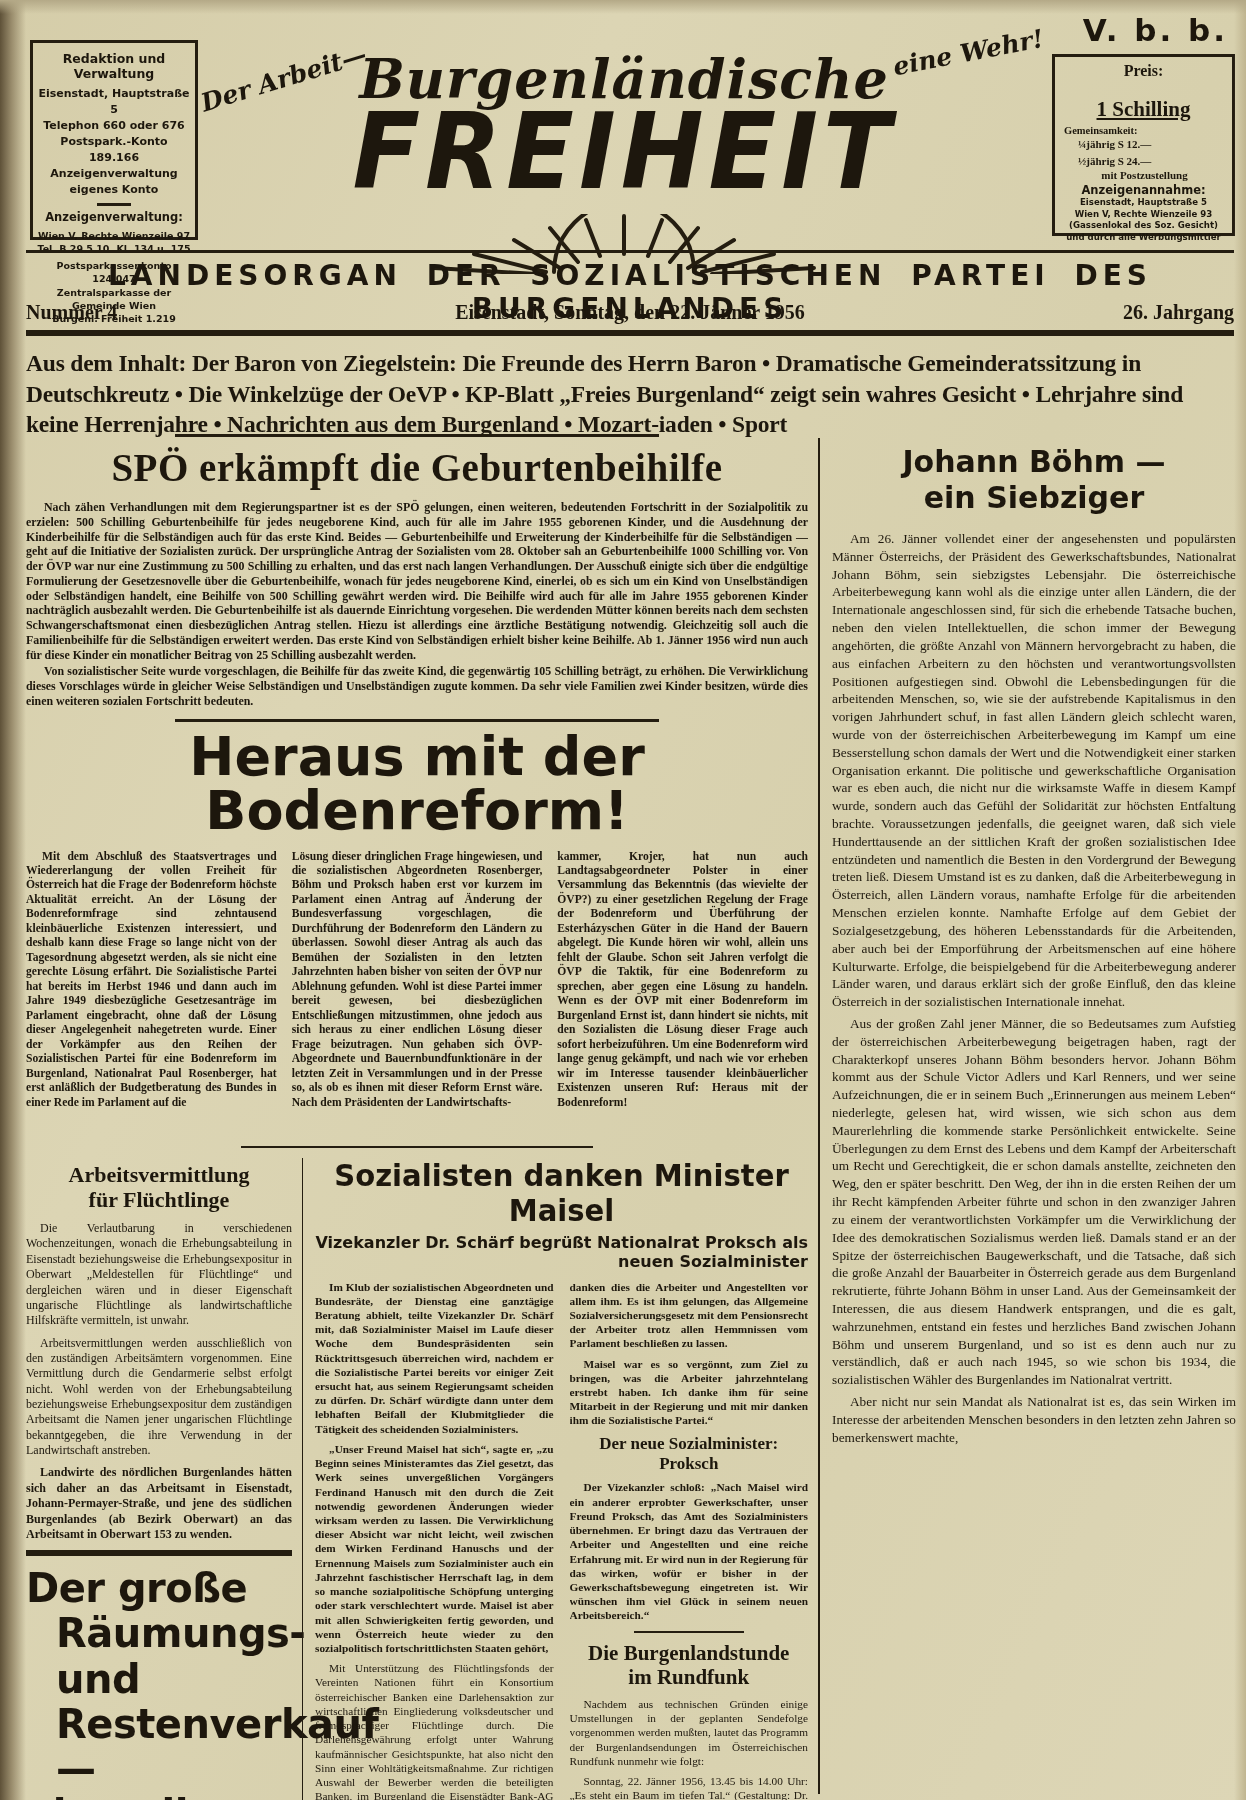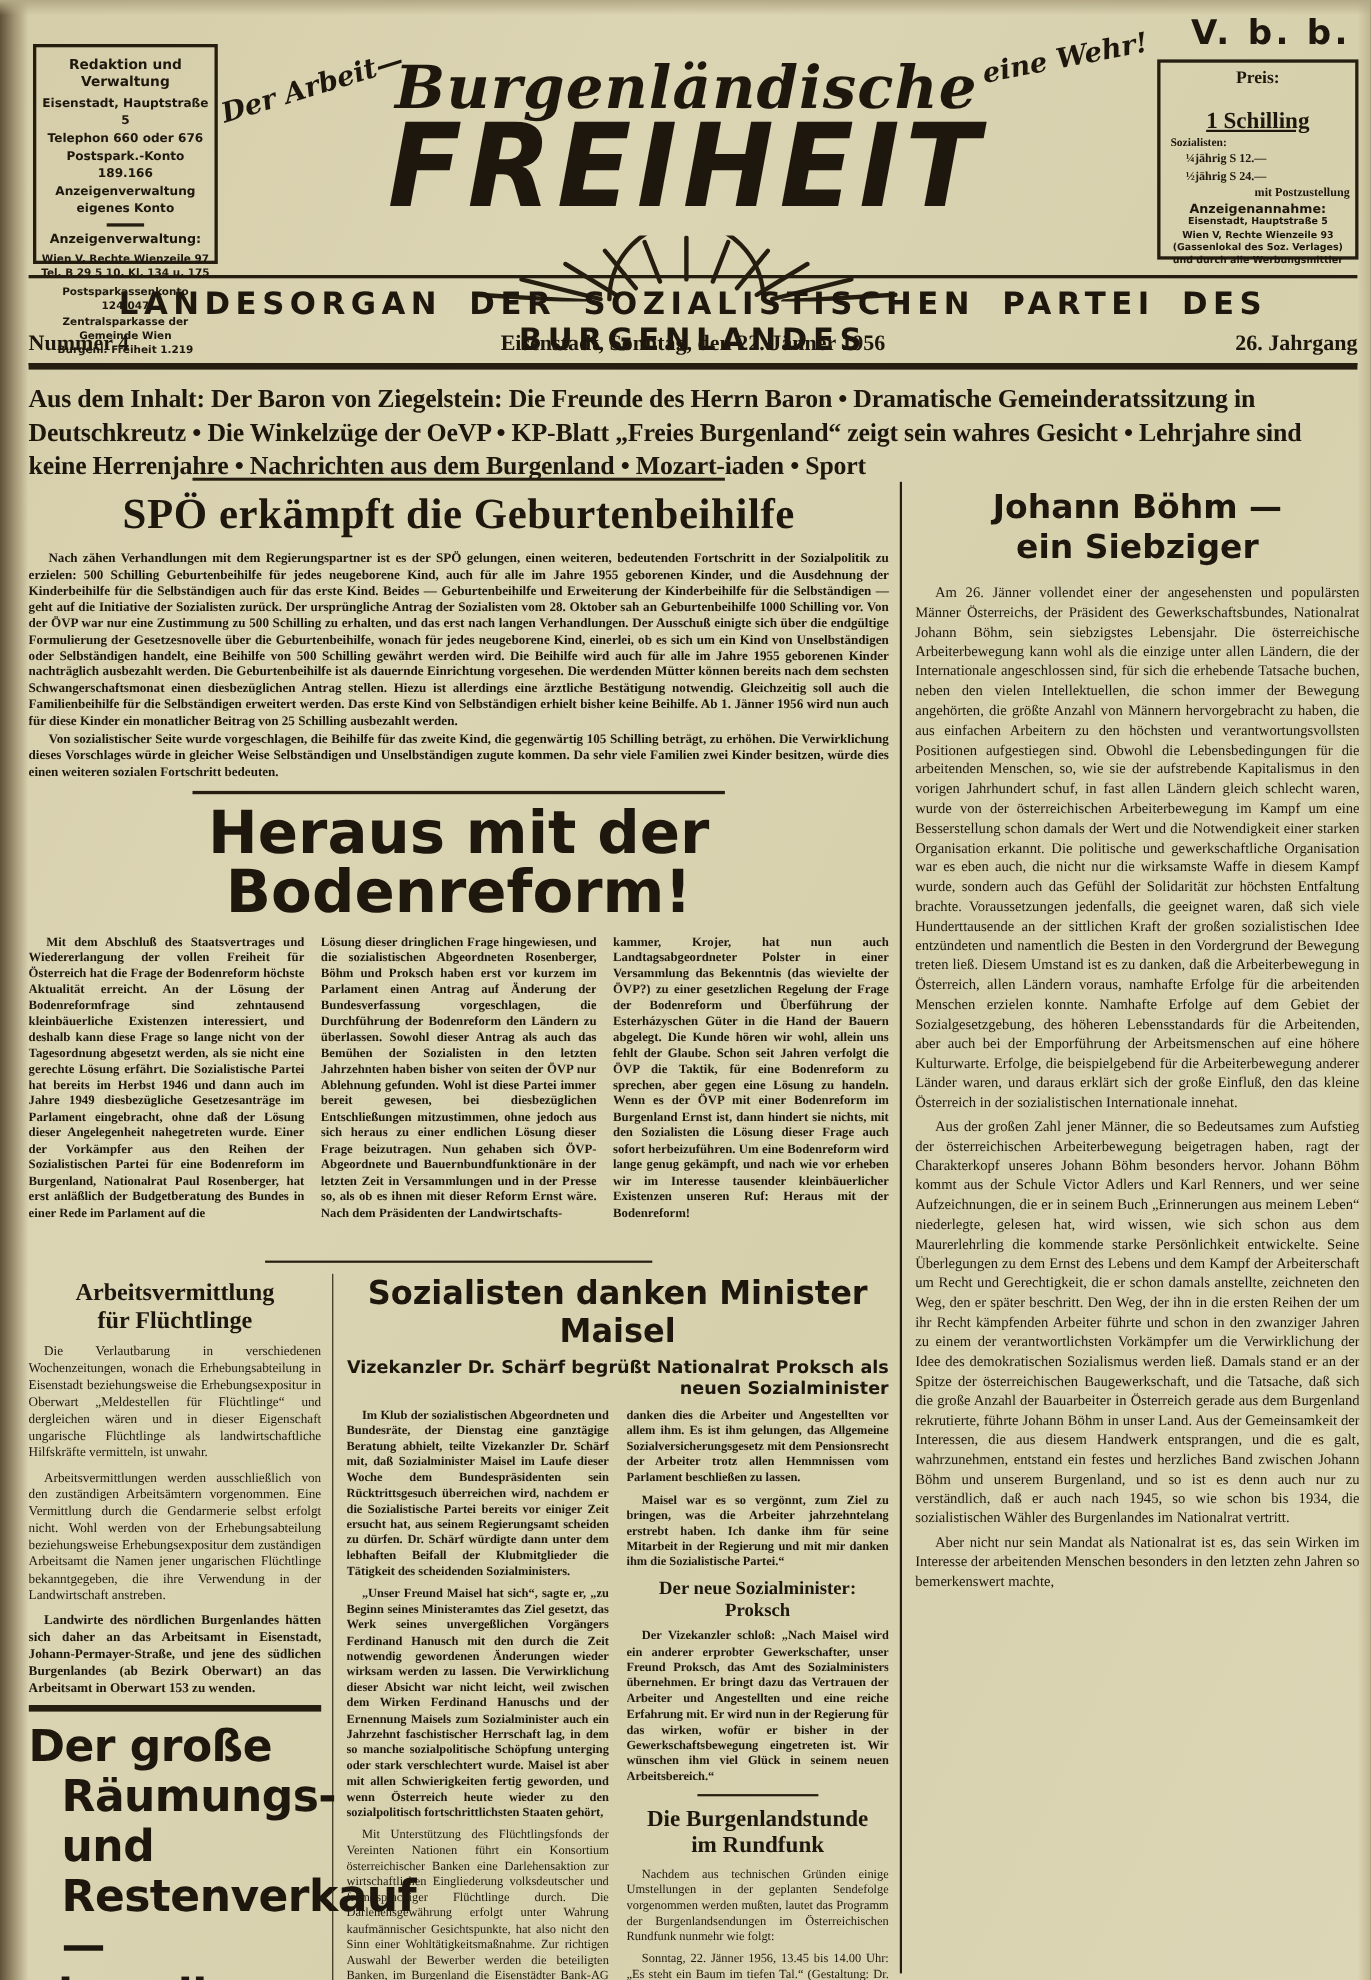--- a/index.html
+++ b/index.html
@@ -135,28 +135,28 @@
     <div class="bl2">Wien V, Rechte Wienzeile 97</div>
     <div class="bl2">Tel. B 29 5 10, Kl. 134 u. 175</div>
     <div class="bl2" style="margin-top:4px">Postsparkassenkonto 124.047</div>
     <div class="bl2">Zentralsparkasse der Gemeinde Wien</div>
     <div class="bl2">Burgenl. Freiheit 1.219</div>
   </div>
 
   <div class="price-box">
     <div class="pb-l1">Preis:</div>
     <div class="pb-l2">1 Schilling</div>
-    <div class="pb-sm">Sozialisten:</div>
+    <div class="pb-sm">Gemeinsamkeit:</div>
     <div class="pb-row">¼jährig   S 12.—</div>
     <div class="pb-row">½jährig   S 24.—</div>
-    <div class="pb-c" style="text-align:right;padding-left:2px">mit Postzustellung</div>
+    <div class="pb-c" style="text-align:center;padding-left:2px">mit Postzustellung</div>
     <div class="pb-h">Anzeigenannahme:</div>
     <div class="pb-t">Eisenstadt, Hauptstraße 5</div>
     <div class="pb-t">Wien V, Rechte Wienzeile 93</div>
-    <div class="pb-t">(Gassenlokal des Soz. Verlages)</div>
+    <div class="pb-t">(Gassenlokal des Soz. Gesicht)</div>
     <div class="pb-t">und durch alle Werbungsmittler</div>
   </div>
 
   <div class="mast">
     <div class="ribbon ribbon-l">Der Arbeit—</div>
     <div class="ribbon ribbon-r">eine Wehr!</div>
     <div class="mast-t1">Burgenländische</div>
     <div class="mast-t2">FREIHEIT</div>
     <svg class="rays" width="520" height="60" viewBox="0 0 520 60">
       <g stroke="#241d10" stroke-width="4" stroke-linecap="round" fill="none">

